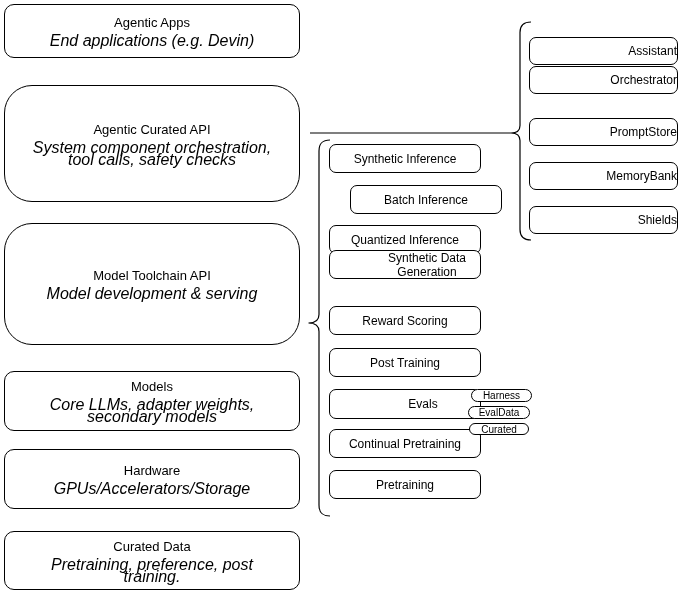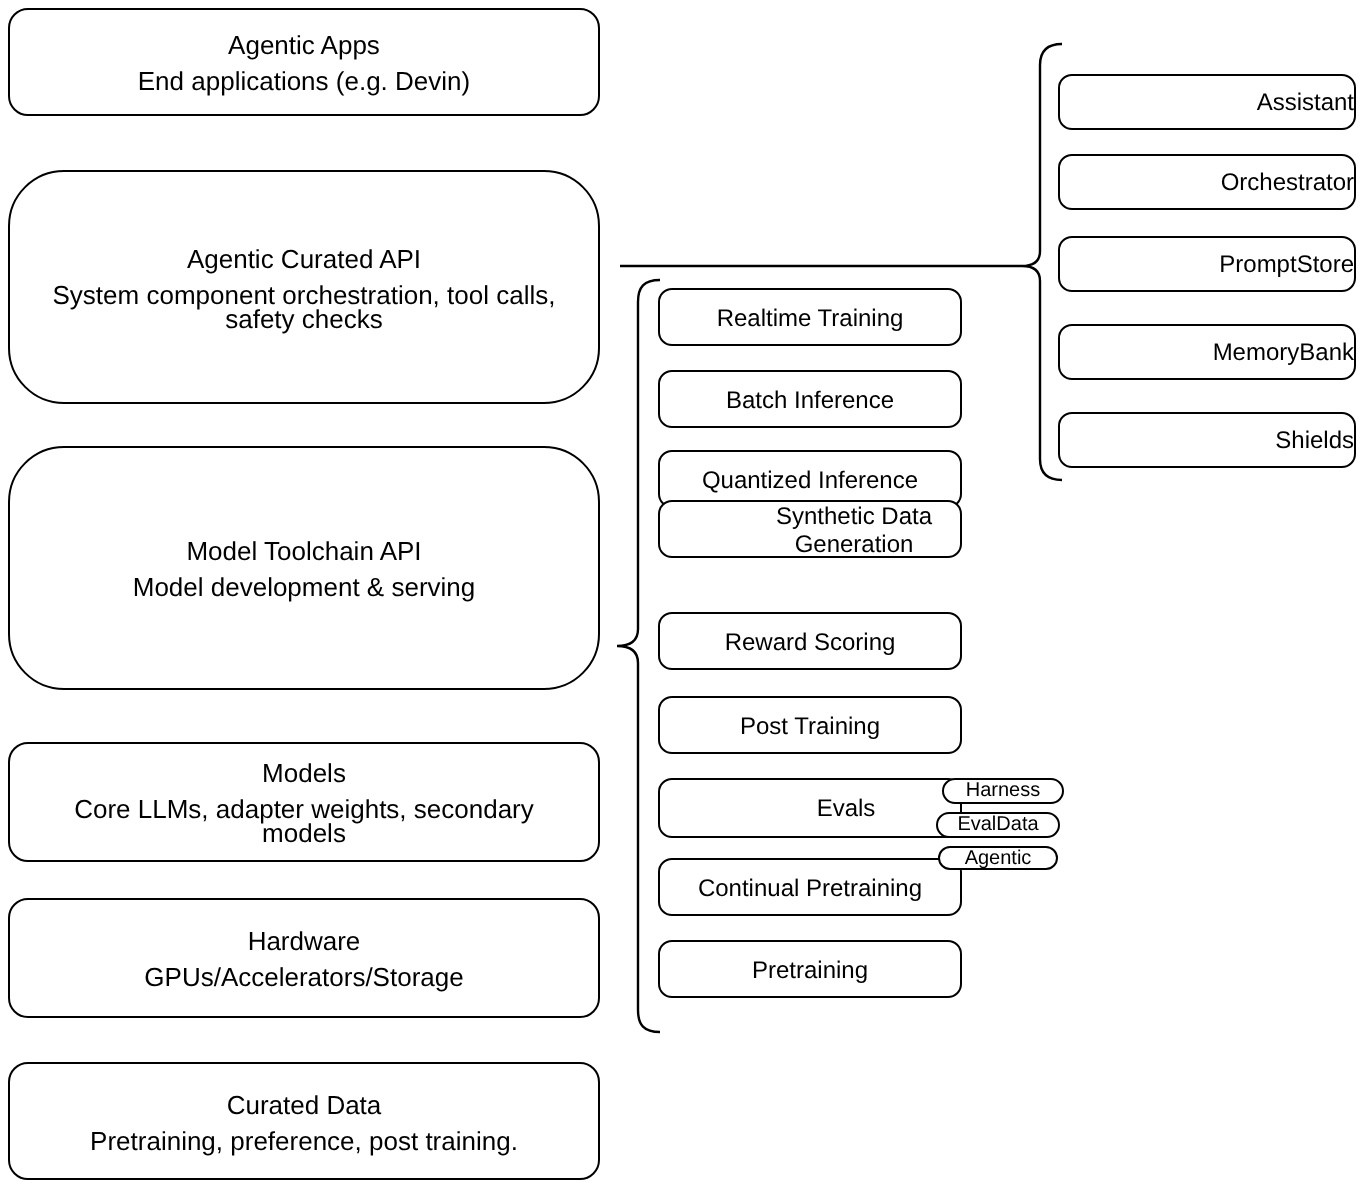--- a/index.html
+++ b/index.html
@@ -35,21 +35,21 @@
   }
   .left-node {
     left: 4px;
     width: 296px;
     border-radius: 10px;
     gap: 5px;
     padding: 2px 18px;
   }
   .left-node.big { border-radius: 28px; }
   .left-title { font-size: 13px; line-height: 15px; }
-  .left-subtitle { font-size: 13px; line-height: 12px; }
+  .left-subtitle { font-size: 16px; line-height: 12px; font-style: italic; }
   .mid-node {
     left: 329px;
     width: 152px;
     height: 29px;
     border-radius: 7px;
     font-size: 12px;
   }
   .right-node {
     left: 529px;
     width: 149px;
@@ -113,23 +113,23 @@
     <div class="left-title">Hardware</div>
     <div class="left-subtitle">GPUs/Accelerators/Storage</div>
   </div>
 
   <div class="node left-node" style="top:531px; height:59px;">
     <div class="left-title">Curated Data</div>
     <div class="left-subtitle">Pretraining, preference, post training.</div>
   </div>
 
   <div class="node mid-node" style="top:144px;">
-      <span>Realtime Training</span>
+      <span>Synthetic Inference</span>
     </div>
-  <div class="node mid-node" style="top:185px;">
+  <div class="node mid-node" style="top:185px;margin-left:21px;">
       <span>Batch Inference</span>
     </div>
   <div class="node mid-node" style="top:225px;">
       <span>Quantized Inference</span>
     </div>
   <div class="node mid-node" style="top:250px;padding-left:44px;">
       <span>Synthetic Data Generation</span>
     </div>
   <div class="node mid-node" style="top:306px;">
       <span>Reward Scoring</span>
@@ -147,27 +147,27 @@
       <span>Pretraining</span>
     </div>
 
   <div class="pill" style="left:471px; top:377px; width:61px; height:13px;">
       <span>Harness</span>
     </div>
   <div class="pill" style="left:468px; top:394px; width:62px; height:13px;">
       <span>EvalData</span>
     </div>
   <div class="pill" style="left:469px; top:411px; width:60px; height:12px;">
-      <span>Agentic</span>
+      <span>Curated</span>
     </div>
 
   <div class="node right-node" style="top:37px;">
       <span>Assistant</span>
     </div>
-  <div class="node right-node" style="top:77px;padding-left:28px;">
+  <div class="node right-node" style="top:66px;padding-left:28px;">
       <span>Orchestrator</span>
     </div>
   <div class="node right-node" style="top:118px;">
       <span>PromptStore</span>
     </div>
   <div class="node right-node" style="top:162px;">
       <span>MemoryBank</span>
     </div>
   <div class="node right-node" style="top:206px;">
       <span>Shields</span>

